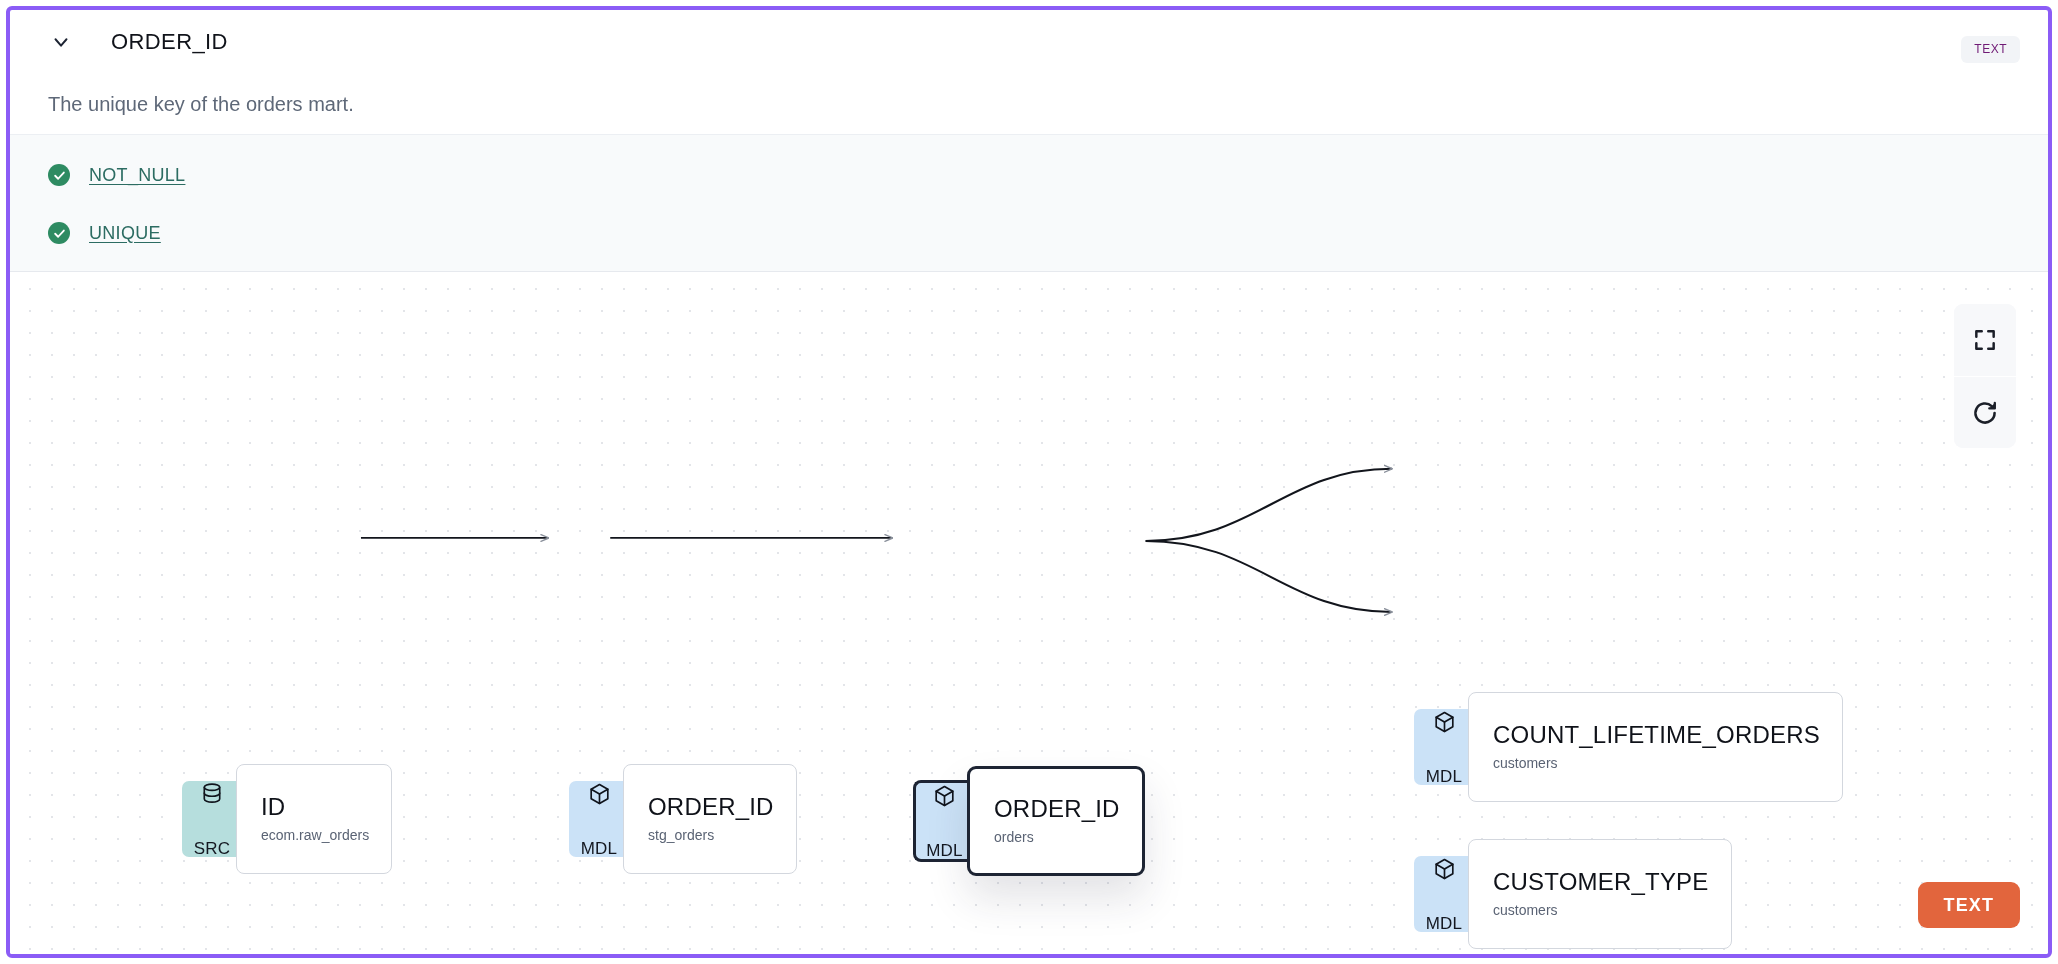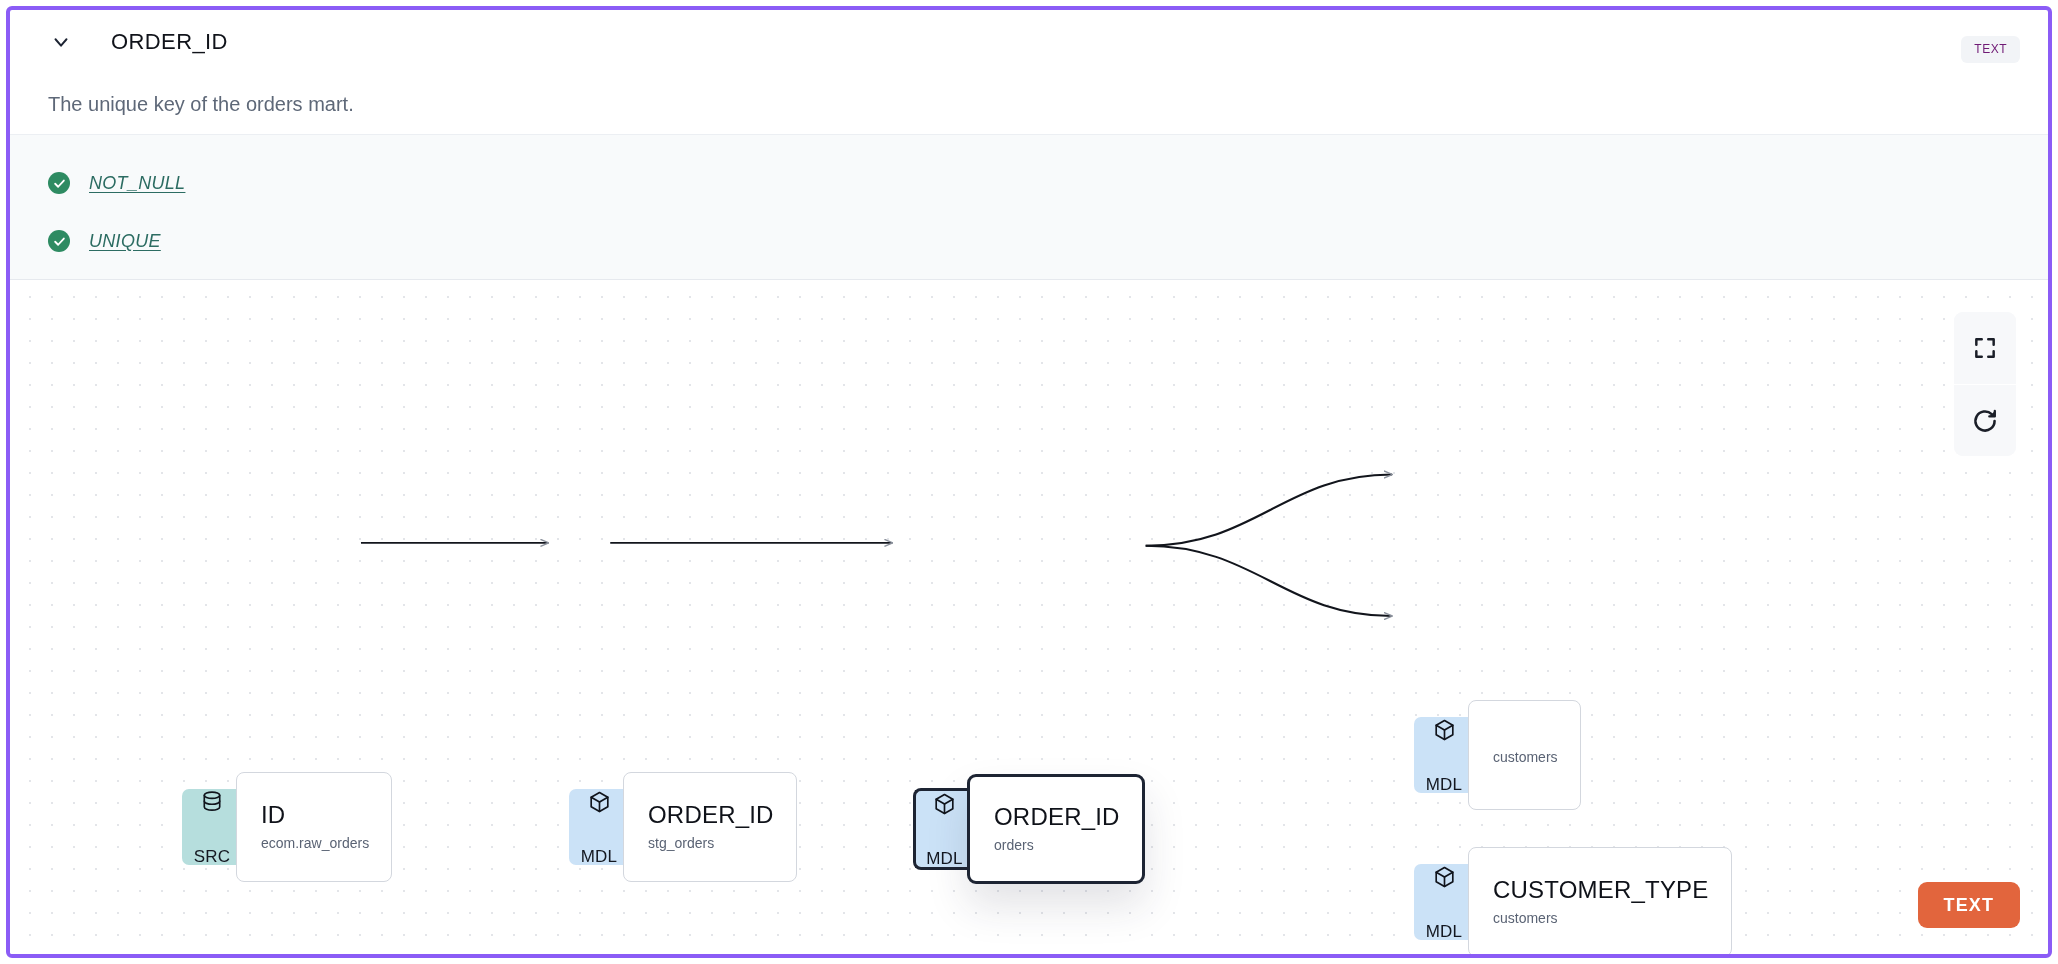--- a/index.html
+++ b/index.html
@@ -78,22 +78,21 @@
     font-size: 20px;
     color: #5e6878;
   }
 
   
   .tests {
     flex: 0 0 126px;
     background: #f8fafb;
     border-top: 1px solid #eceff3;
     border-bottom: 1px solid #e6e9ee;
-    padding: 28px 38px 0;
-    font-style: italic;
+    padding: 20px 38px 0;
   }
   .test-row {
     display: flex;
     align-items: center;
     height: 40px;
     margin-bottom: 18px;
   }
   .test-check {
     width: 22px;
     height: 22px;
@@ -362,20 +361,21 @@
         <span>
           <svg width="23" height="24" viewBox="0 0 24 26" fill="none" stroke="#10141c" stroke-width="1.8" stroke-linecap="round" stroke-linejoin="round">
             <path d="M12,1.6 L21,6.8 L21,17 L12,22.2 L3,17 L3,6.8 Z"></path>
             <path d="M3,6.8 L12,12 L21,6.8"></path>
             <path d="M12,12 L12,22.2"></path>
           </svg>
         </span>
         <span class="badge-text">MDL</span>
       </div>
       <div class="node-body">
+        <div class="node-name">COUNT_LIFETIME_ORDERS</div>
         <div class="node-sub">customers</div>
       </div>
     </div>
 
     <div class="node" style="left:1404px; top:567px;">
       <div class="node-badge mdl">
         <span>
           <svg width="23" height="24" viewBox="0 0 24 26" fill="none" stroke="#10141c" stroke-width="1.8" stroke-linecap="round" stroke-linejoin="round">
             <path d="M12,1.6 L21,6.8 L21,17 L12,22.2 L3,17 L3,6.8 Z"></path>
             <path d="M3,6.8 L12,12 L21,6.8"></path>

